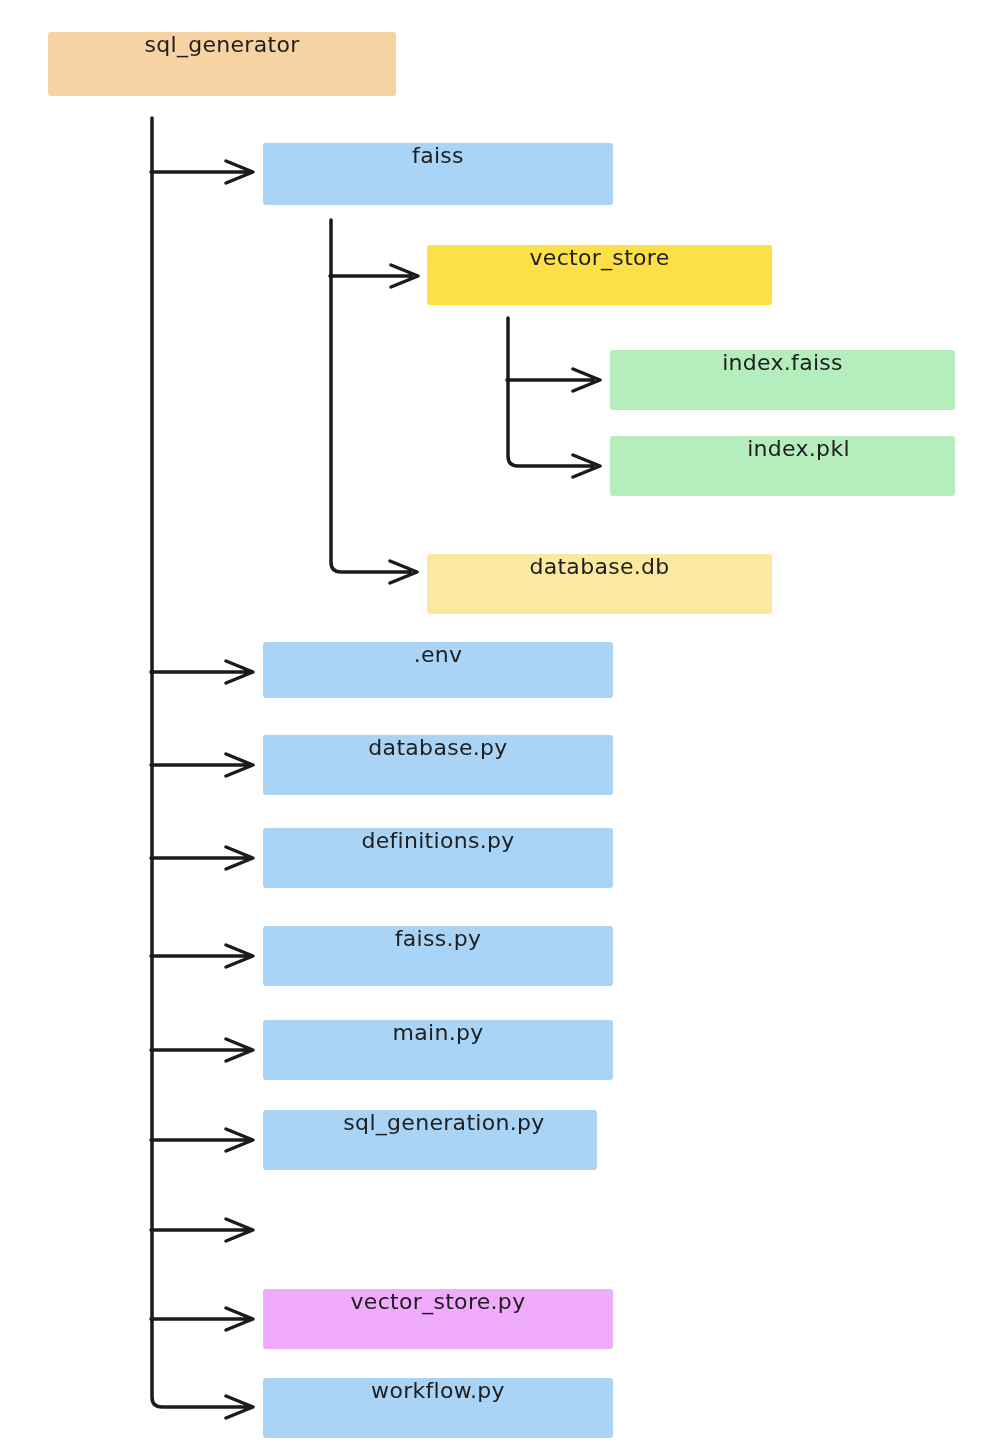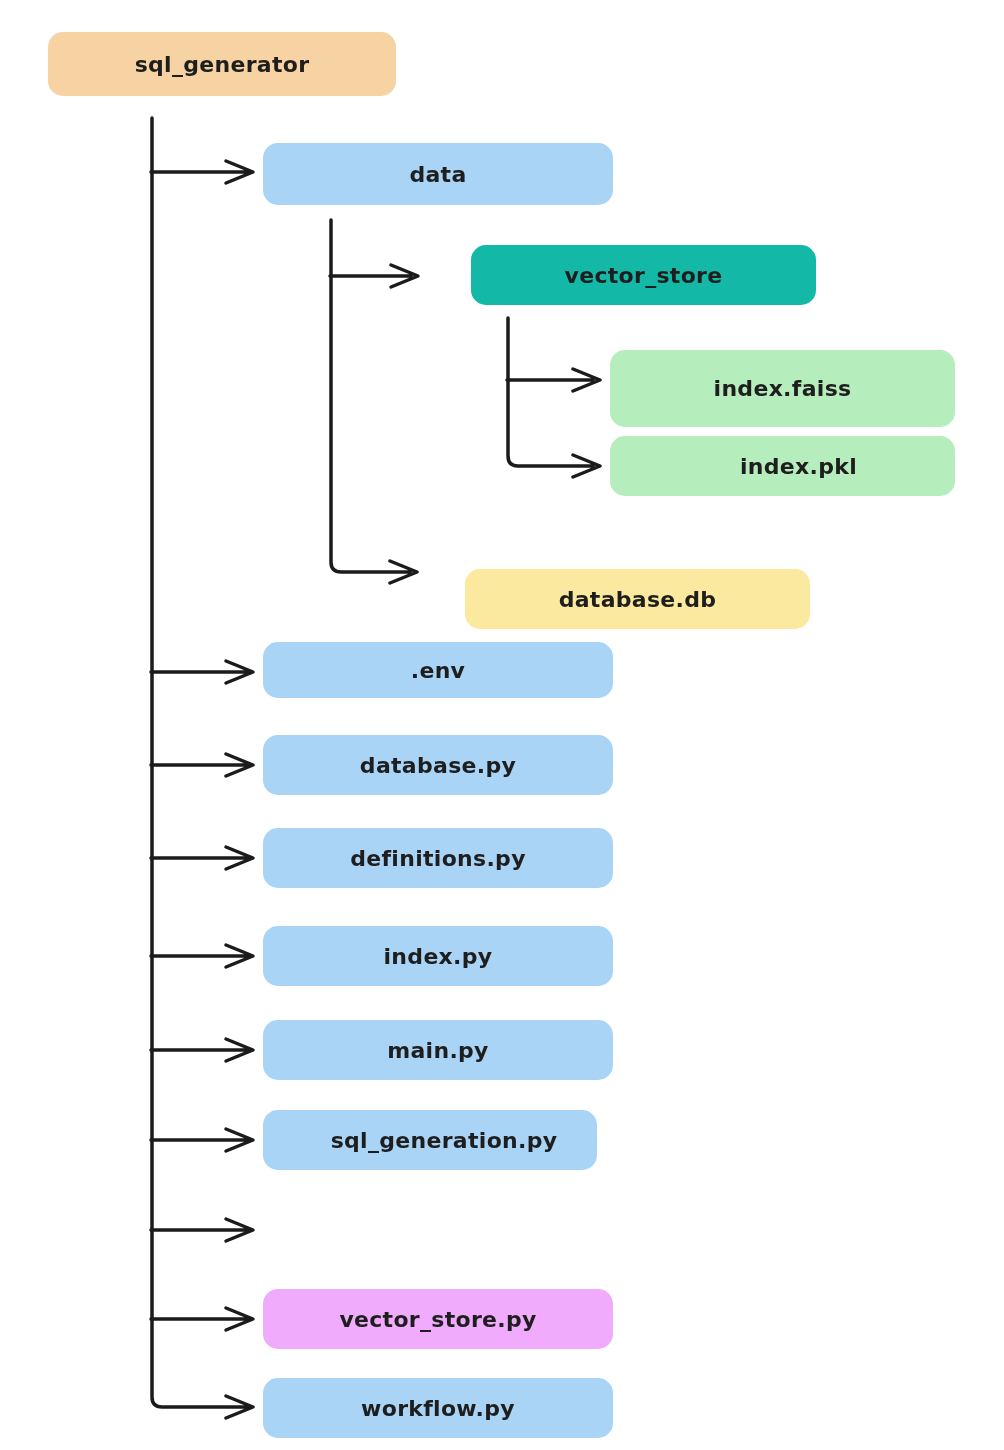--- a/index.html
+++ b/index.html
@@ -14,26 +14,25 @@
     width: 1004px; height: 1450px;
     background: #ffffff;
   }
   .connectors {
     position: absolute;
     left: 0; top: 0;
     pointer-events: none;
   }
   .node {
     position: absolute;
-    border-radius: 15px;
+    border-radius: 3px;
     display: flex;
-    align-items: center;
+    align-items: flex-start;
     justify-content: center;
     box-sizing: border-box;
-    font-weight: bold;
   }
   .node-label {
     font-size: 22px;
     letter-spacing: 0.3px;
     white-space: nowrap;
   }
 </style>
 </head>
 <body>
 
@@ -60,53 +59,53 @@
       <path d="M508 318 L508 456 Q508 466 518 466 L593 466 M573 455 L600 466 L573 477"></path>
       <path d="M507 380 L593 380 M573 369 L600 380 L573 391"></path>
     </g>
   </svg>
 
   <div class="node" style="left: 48px; top: 32px; width: 348px; height: 64px; background-color: rgb(247, 211, 163);">
     <span class="node-label">sql_generator</span>
   </div>
 
   <div class="node" style="left: 263px; top: 143px; width: 350px; height: 62px; background-color: rgb(169, 212, 246);">
-    <span class="node-label">data</span>
+    <span class="node-label">faiss</span>
   </div>
 
-  <div class="node" style="left: 427px; top: 245px; width: 345px; height: 60px; background-color: #14b8a6; margin-left: 44px;">
+  <div class="node" style="left: 427px; top: 245px; width: 345px; height: 60px; background-color: #fde047;">
     <span class="node-label">vector_store</span>
   </div>
 
-  <div class="node" style="left: 610px; top: 350px; width: 345px; height: 77px; background-color: rgb(182, 237, 188);">
+  <div class="node" style="left: 610px; top: 350px; width: 345px; height: 60px; background-color: rgb(182, 237, 188);">
     <span class="node-label">index.faiss</span>
   </div>
 
   <div class="node" style="left: 610px; top: 436px; width: 345px; height: 60px; background-color: rgb(182, 237, 188); padding-left: 32px;">
     <span class="node-label">index.pkl</span>
   </div>
 
-  <div class="node" style="left: 427px; top: 569px; width: 345px; height: 60px; background-color: rgb(250, 233, 158); margin-left: 38px;">
+  <div class="node" style="left: 427px; top: 554px; width: 345px; height: 60px; background-color: rgb(250, 233, 158);">
     <span class="node-label">database.db</span>
   </div>
 
   <div class="node" style="left: 263px; top: 642px; width: 350px; height: 56px; background-color: rgb(169, 212, 246);">
     <span class="node-label">.env</span>
   </div>
 
   <div class="node" style="left: 263px; top: 735px; width: 350px; height: 60px; background-color: rgb(169, 212, 246);">
     <span class="node-label">database.py</span>
   </div>
 
   <div class="node" style="left: 263px; top: 828px; width: 350px; height: 60px; background-color: rgb(169, 212, 246);">
     <span class="node-label">definitions.py</span>
   </div>
 
   <div class="node" style="left: 263px; top: 926px; width: 350px; height: 60px; background-color: rgb(169, 212, 246);">
-    <span class="node-label">index.py</span>
+    <span class="node-label">faiss.py</span>
   </div>
 
   <div class="node" style="left: 263px; top: 1020px; width: 350px; height: 60px; background-color: rgb(169, 212, 246);">
     <span class="node-label">main.py</span>
   </div>
 
   <div class="node" style="left: 263px; top: 1110px; width: 334px; height: 60px; background-color: rgb(169, 212, 246); padding-left: 28px;">
     <span class="node-label">sql_generation.py</span>
   </div>
 

